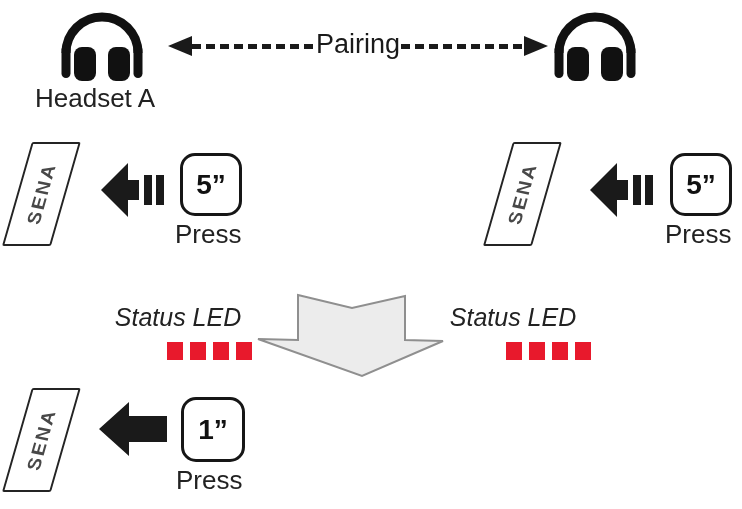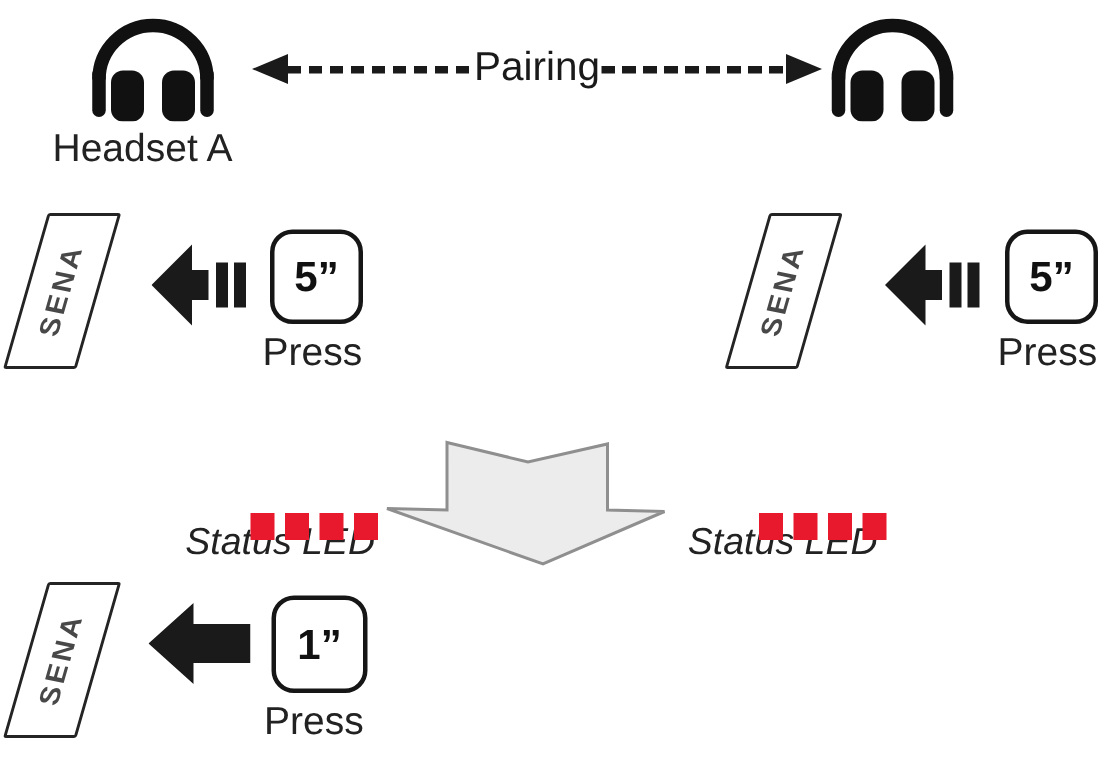--- a/index.html
+++ b/index.html
@@ -9,21 +9,21 @@
     --big-arrow-fill:#ececec;
     --big-arrow-stroke:#8f8f8f;
   }
   html,body{margin:0;padding:0;background:#fff;}
   .canvas{
     position:relative;width:742px;height:509px;background:#fff;overflow:hidden;
     font-family:"Liberation Sans","DejaVu Sans",sans-serif;color:var(--ink);
   }
   .label{position:absolute;text-align:left;font-size:26px;line-height:1.1;color:#222;}
   .press-label{position:absolute;font-size:26px;color:#222;}
-  .status-label{position:absolute;text-align:right;font-size:25px;font-style:italic;color:#222;margin-top:44px;}
+  .status-label{position:absolute;text-align:center;font-size:25px;font-style:italic;color:#222;}
   .pairing-row{
     position:absolute;left:168px;top:33px;width:380px;height:26px;
     display:flex;align-items:center;
   }
   .dash-seg{
     flex:1;height:5px;
     background:repeating-linear-gradient(to right,var(--ink) 0,var(--ink) 9px,transparent 9px,transparent 14px);
   }
   .pairing-text{font-size:27px;color:var(--ink);padding:0 1px;white-space:nowrap;position:relative;top:-2px;}
   .ah{flex:0 0 auto;display:block;color:var(--ink);}

